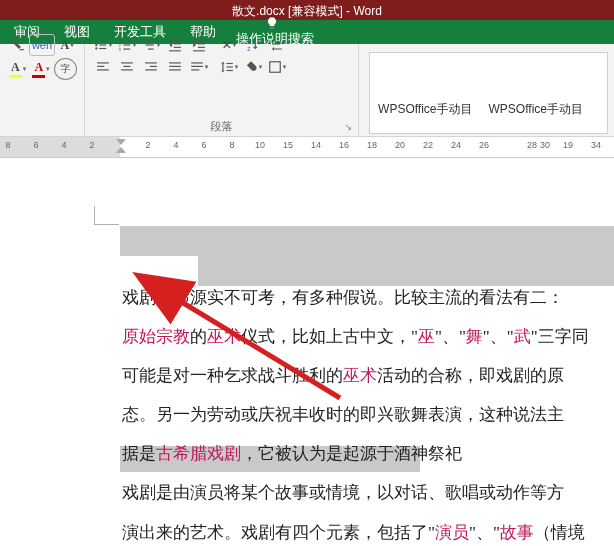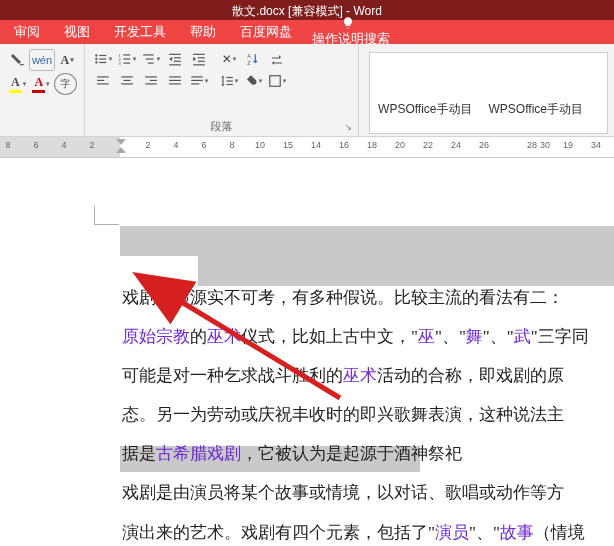--- a/index.html
+++ b/index.html
@@ -17,21 +17,21 @@
     height: 20px;
     display: flex;
     align-items: flex-end;
     justify-content: center;
     font-size: 12px;
     overflow: hidden;
     padding-top: 0px;
   }
   .title-bar span { margin-top: -4px; }
   .menu-bar {
-    background: #ef4444;
+    background: #15803d;
     color: #ffffff;
     height: 24px;
     display: flex;
     align-items: center;
     font-size: 13px;
     padding-left: 2px;
   }
   .menu-item {
     padding: 0 12px;
     cursor: pointer;
@@ -49,22 +49,23 @@
     background: #f3f3f3;
     border-bottom: 1px solid #d4d4d4;
     height: 92px;
     display: flex;
     position: relative;
   }
   .ribbon-group {
     border-right: 1px solid #d4d4d4;
     display: flex;
     flex-direction: column;
-    justify-content: space-between;
+    justify-content: flex-end;
     padding: 4px 6px 2px 6px;
+    gap: 39px;
   }
   .group-label {
     text-align: center;
     font-size: 11px;
     color: #666;
     padding-top: 2px;
     display: flex;
     justify-content: center;
     align-items: center;
     position: relative;
@@ -179,42 +180,41 @@
     line-height: 2.3;
     white-space: nowrap;
   }
   .para { position: relative; }
   .hl {
     position: absolute;
     background: #c9c9c9;
     z-index: 0;
   }
   .tx { position: relative; z-index: 1; }
-  .link { color: #6d28d9; }
+  .link { color: #be185d; }
   .arrow-svg {
     position: absolute;
     left: 120px;
     top: 110px;
     z-index: 5;
     pointer-events: none;
   }
 </style>
 </head>
 <body>
 
 <div class="title-bar">
   <span>散文.docx [兼容模式] - Word</span>
 </div>
 
 <div class="menu-bar">
   <div class="menu-item">审阅</div>
   <div class="menu-item">视图</div>
   <div class="menu-item">开发工具</div>
   <div class="menu-item">帮助</div>
-  <div class="menu-item">百度网盘</div>
   <div class="tell-me">
     <svg width="14" height="14" viewBox="0 0 24 24">
         <path fill="#ffffff" d="M9 21h6v-1H9v1zm3-19C8 2 5 5 5 9c0 2.4 1.2 4.5 3 5.7V17h8v-2.3c1.8-1.2 3-3.3 3-5.7 0-4-3-7-7-7z"></path>
       </svg>
     <span>操作说明搜索</span>
   </div>
 </div>
 
 <div class="ribbon">
 

